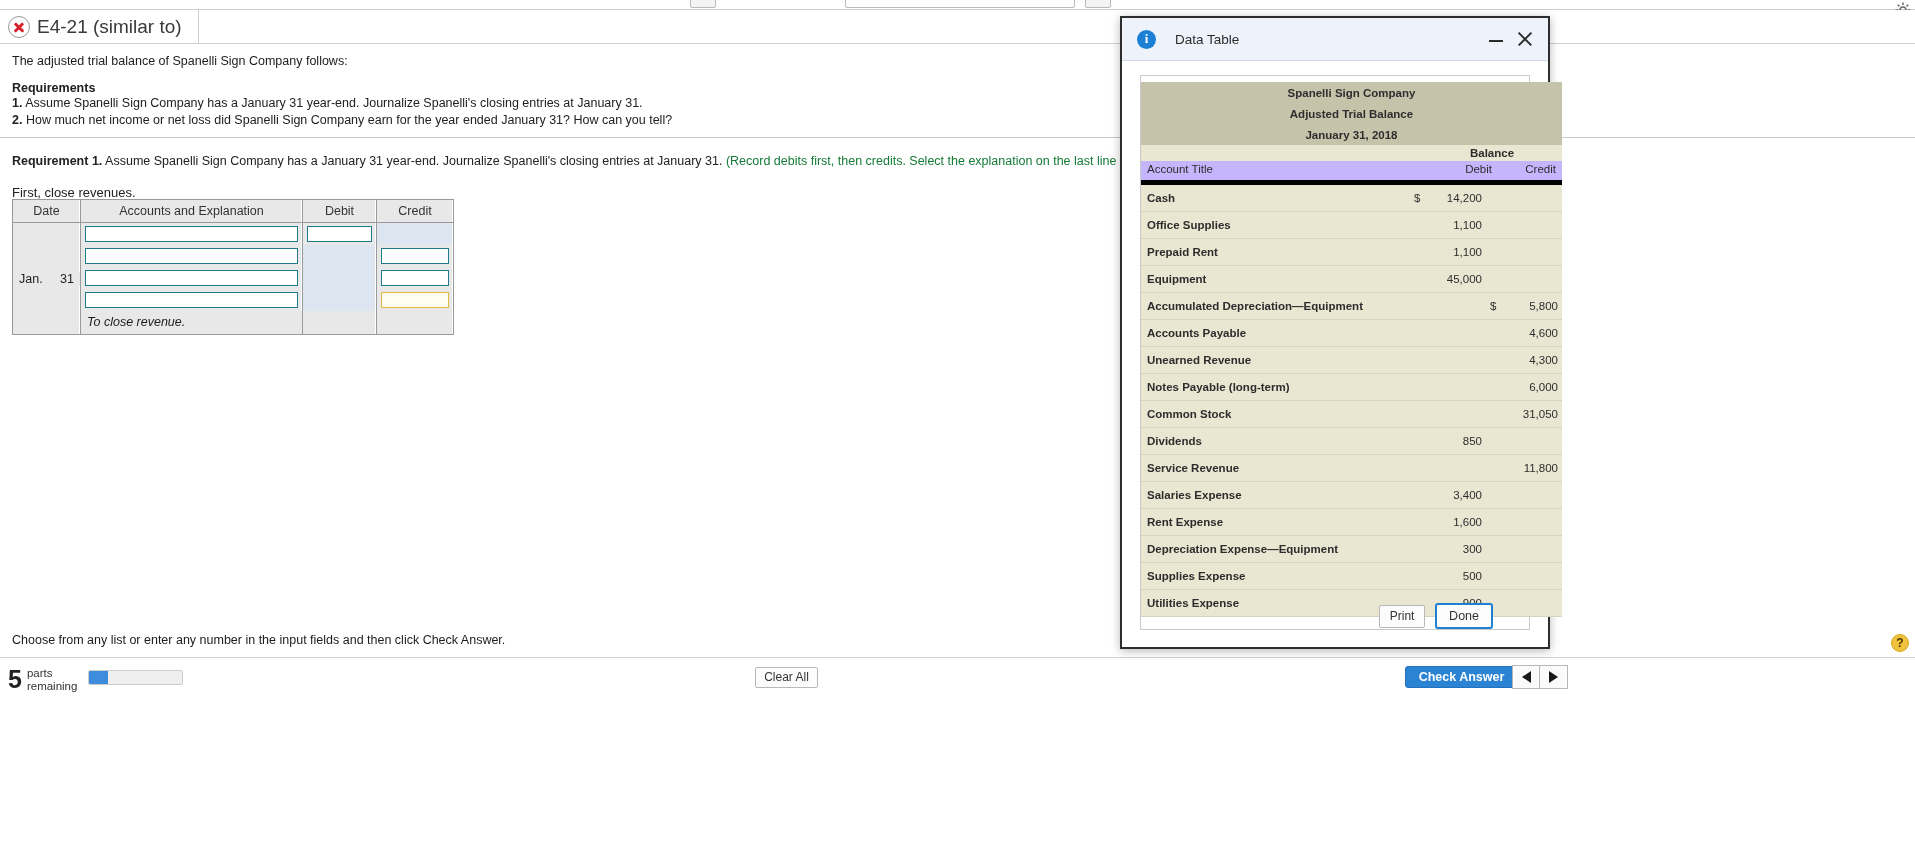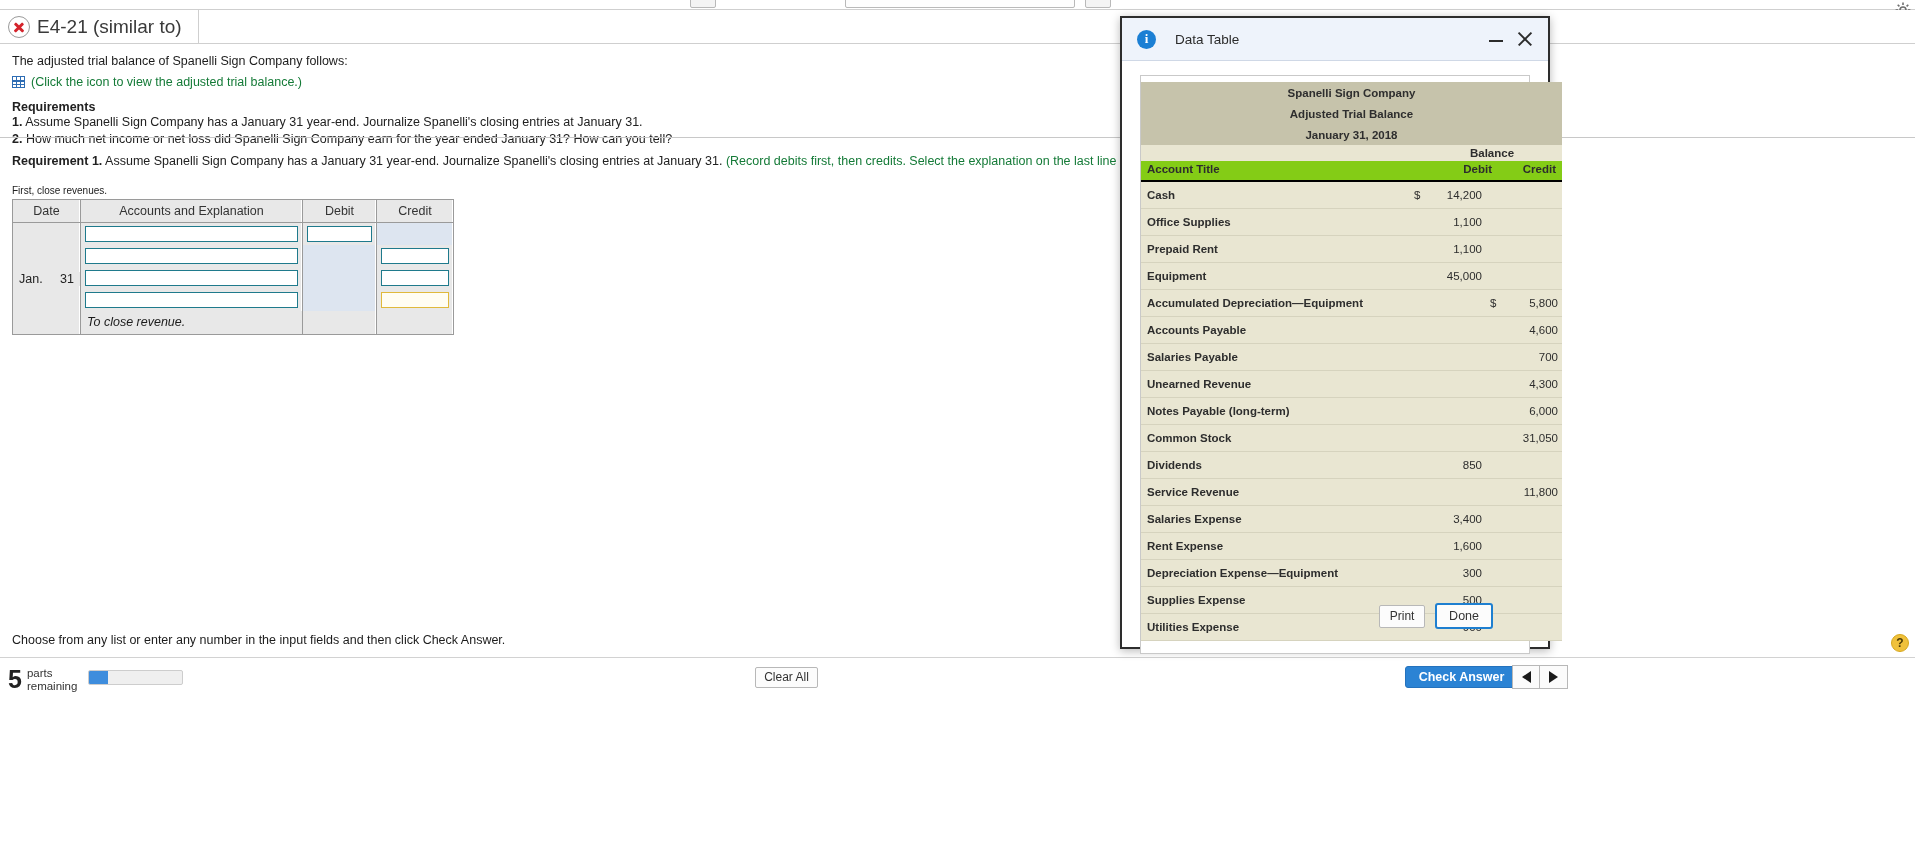--- a/index.html
+++ b/index.html
@@ -73,21 +73,21 @@
   .qbody-sep {
     position: absolute; left: 0; top: 137px; width: 1915px; height: 1px;
     background: #c8c8c8;
   }
 
   
   .r1 { position: absolute; left: 12px; top: 153px; width: 1890px; }
   .r1-line { font-size: 12.5px; line-height: 16px; }
   .r1-line b { font-weight: bold; }
   .r1-hint { color: #147a37; }
-  .r1-sub { font-size: 10px; margin-top: 16px; }
+  .r1-sub { font-size: 13px; margin-top: 16px; }
 
   
   .jt {
     position: absolute; left: 12px; top: 199px;
     border-collapse: separate; border-spacing: 0;
     background: #e8e8e8;
     border: 1px solid #9a9a9a;
     font-size: 12px;
   }
   .jt th {
@@ -212,22 +212,22 @@
     width: 421px; margin: 0 auto; border-collapse: collapse;
     font-size: 11.5px; color: #2d2d2d; background: #e9e6d2;
   }
   .tb .hdr-block td {
     background: #c6c3ab; text-align: center; font-weight: bold;
     padding: 4.5px 0; font-size: 11.5px; color: #2e2e2e;
   }
   .tb .bal-row td { background: #e9e6d2; padding: 2px 6px; font-weight: bold; }
   .tb .bal-row .bal-lbl { text-align: center; }
   .tb .colhdr td {
-    background: #84cc16; font-weight: bold; padding: 2px 6px 5px 6px;
-    border-bottom: 2px solid #000000;
+    background: #c4b5fd; font-weight: normal; padding: 2px 6px 5px 6px;
+    border-bottom: 5px solid #000000;
   }
   .tb td.acct { padding: 7px 6px; font-weight: bold; white-space: nowrap; }
   .tb td.num  { padding: 4.5px 4px; text-align: right; }
   .tb td.cur  { padding: 4.5px 0 4.5px 4px; text-align: left; width: 12px; }
   .tb tr.line td { border-bottom: 1px solid #d6d3be; }
   .tb td.tot-line { border-top: 1.4px solid #4a4a4a; }
   .tb tr.total td.acct { font-weight: bold; }
   .tb td.dbl-under {
     border-bottom: 3.5px double #4a4a4a;
   }
@@ -294,34 +294,20 @@
     <div class="ex-header-inner">
       <div class="x-icon"></div>
       <div class="ex-title">E4-21 (similar to)</div>
       <div class="ex-title-divider"></div>
     </div>
   </div>
 
   <div class="qbody">
     <div class="q-pad">
       <div class="q-line">The adjusted trial balance of Spanelli Sign Company follows:</div>
-      <div class="q-icon-row">
-        <span class="grid-icon">
-          <i class="hdr"></i>
-            <i class="hdr"></i>
-            <i class="hdr"></i>
-          <i></i>
-            <i></i>
-            <i></i>
-          <i></i>
-            <i></i>
-            <i></i>
-        </span>
-        <span class="link-green">(Click the icon to view the adjusted trial balance.)</span>
-      </div>
       <div class="req-title">Requirements</div>
       <div class="req-item">
         <b>1.</b>
         <span>Assume Spanelli Sign Company has a January 31 year-end. Journalize Spanelli's closing entries at January 31.</span>
       </div>
       <div class="req-item">
         <b>2.</b>
         <span>How much net income or net loss did Spanelli Sign Company earn for the year ended January 31? How can you tell?</span>
       </div>
     </div>
@@ -498,27 +484,20 @@
                 <td class="num c-credit">5,800</td>
               </tr>
               <tr class="line">
                 <td class="acct">Accounts Payable</td>
                 <td class="cur"></td>
                 <td class="num c-debit"></td>
                 <td class="cur"></td>
                 <td class="num c-credit">4,600</td>
               </tr>
               <tr class="line">
-                <td class="acct">Salaries Payable</td>
-                <td class="cur"></td>
-                <td class="num c-debit"></td>
-                <td class="cur"></td>
-                <td class="num c-credit">700</td>
-              </tr>
-              <tr class="line">
                 <td class="acct">Unearned Revenue</td>
                 <td class="cur"></td>
                 <td class="num c-debit"></td>
                 <td class="cur"></td>
                 <td class="num c-credit">4,300</td>
               </tr>
               <tr class="line">
                 <td class="acct">Notes Payable (long-term)</td>
                 <td class="cur"></td>
                 <td class="num c-debit"></td>

